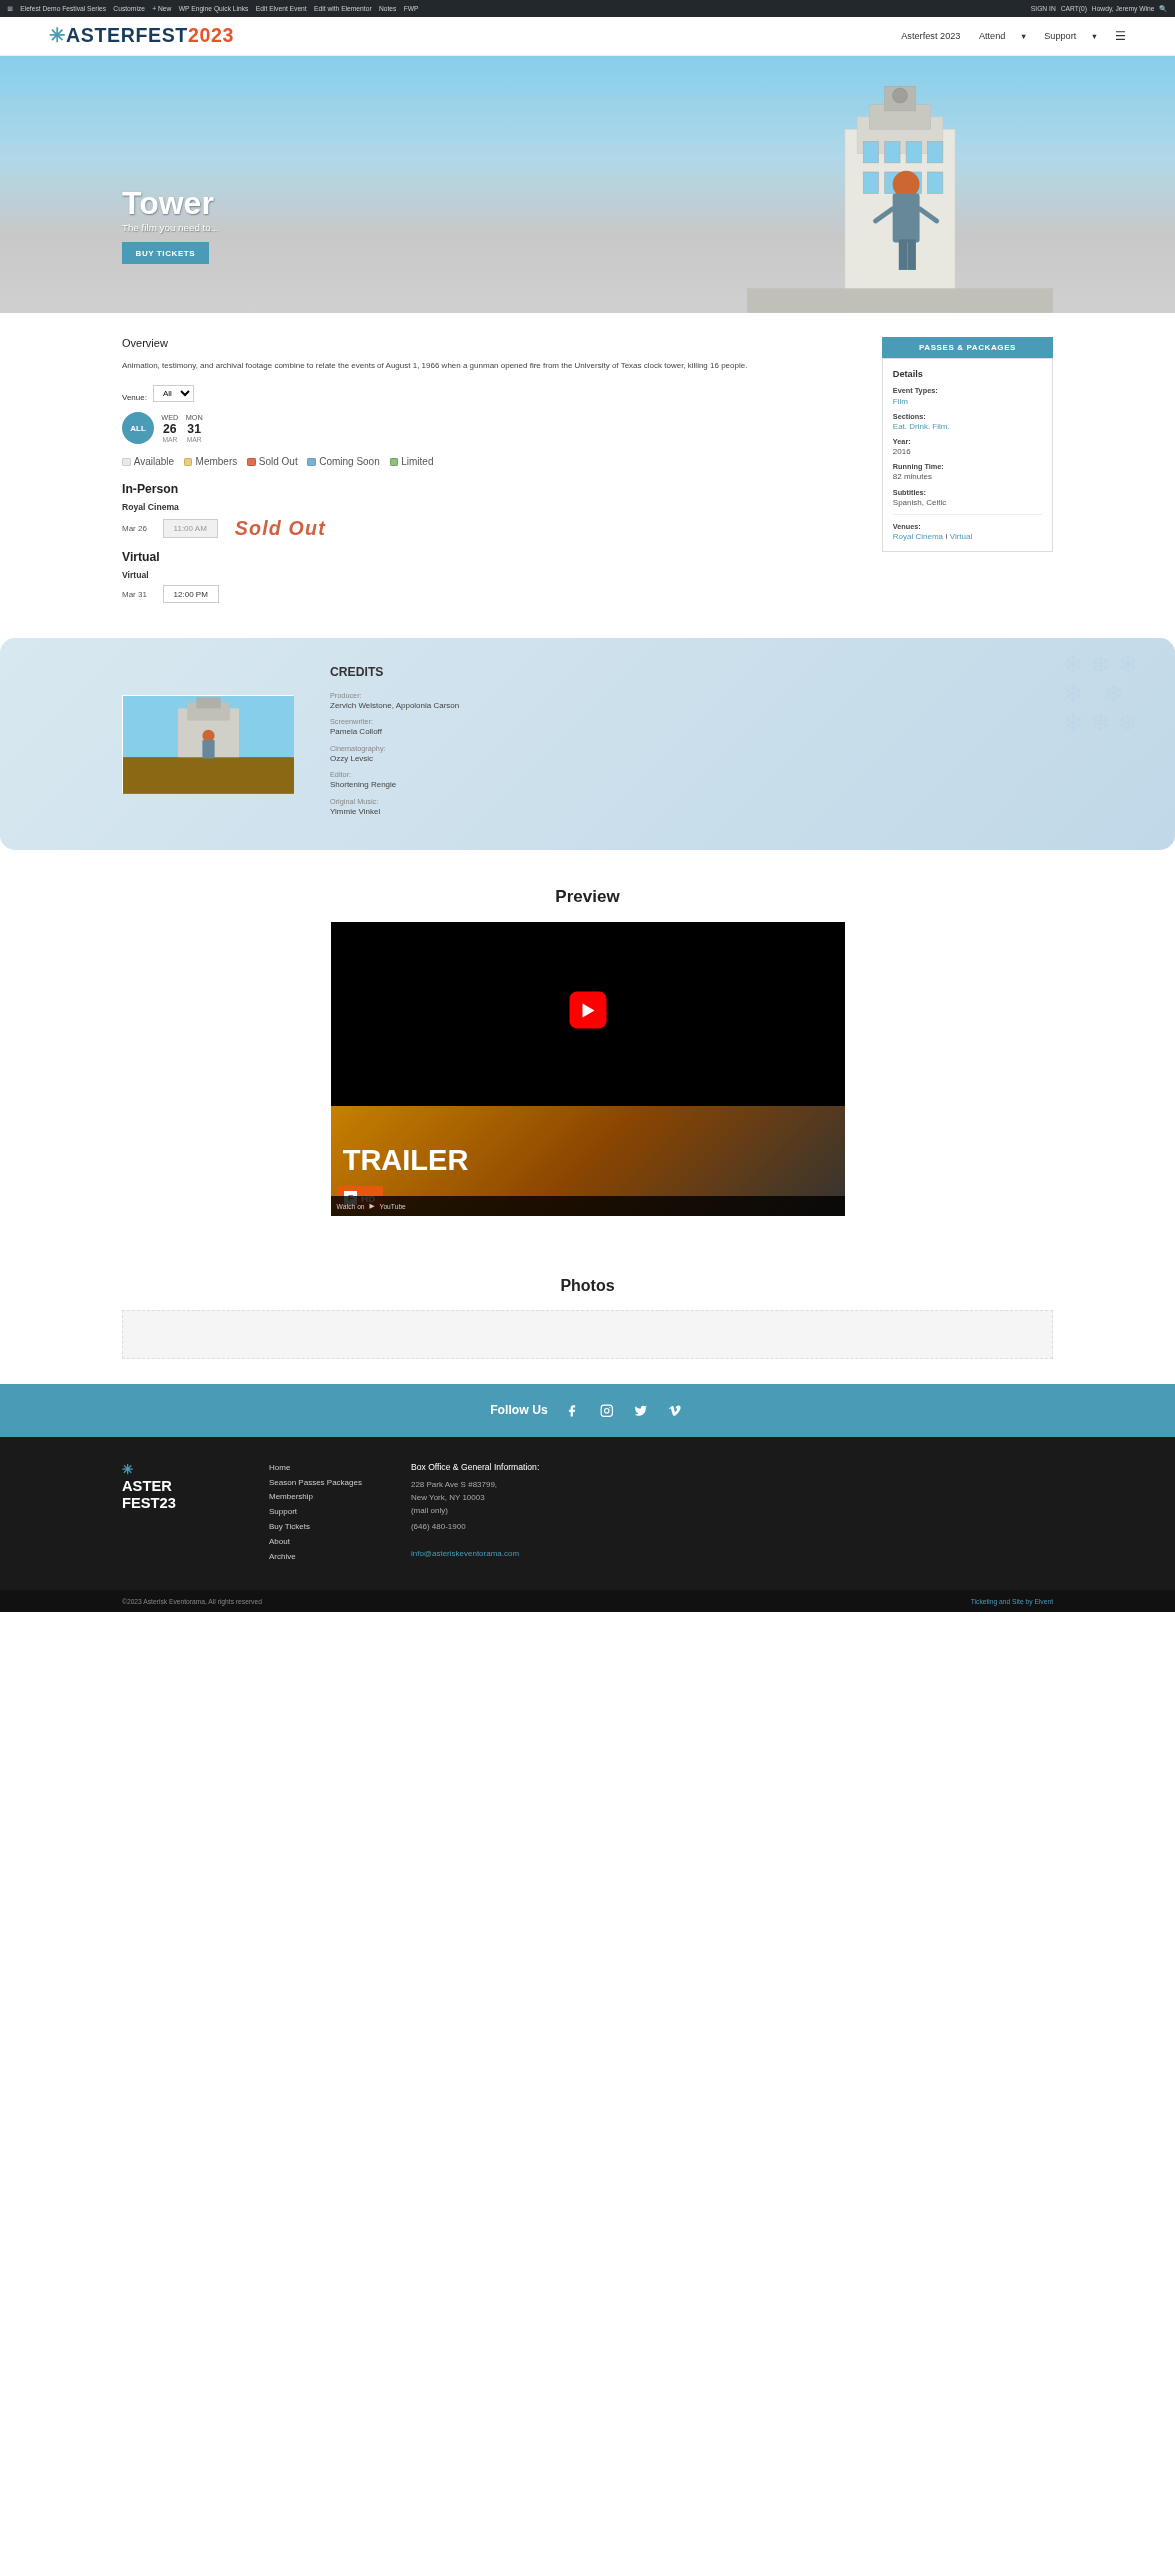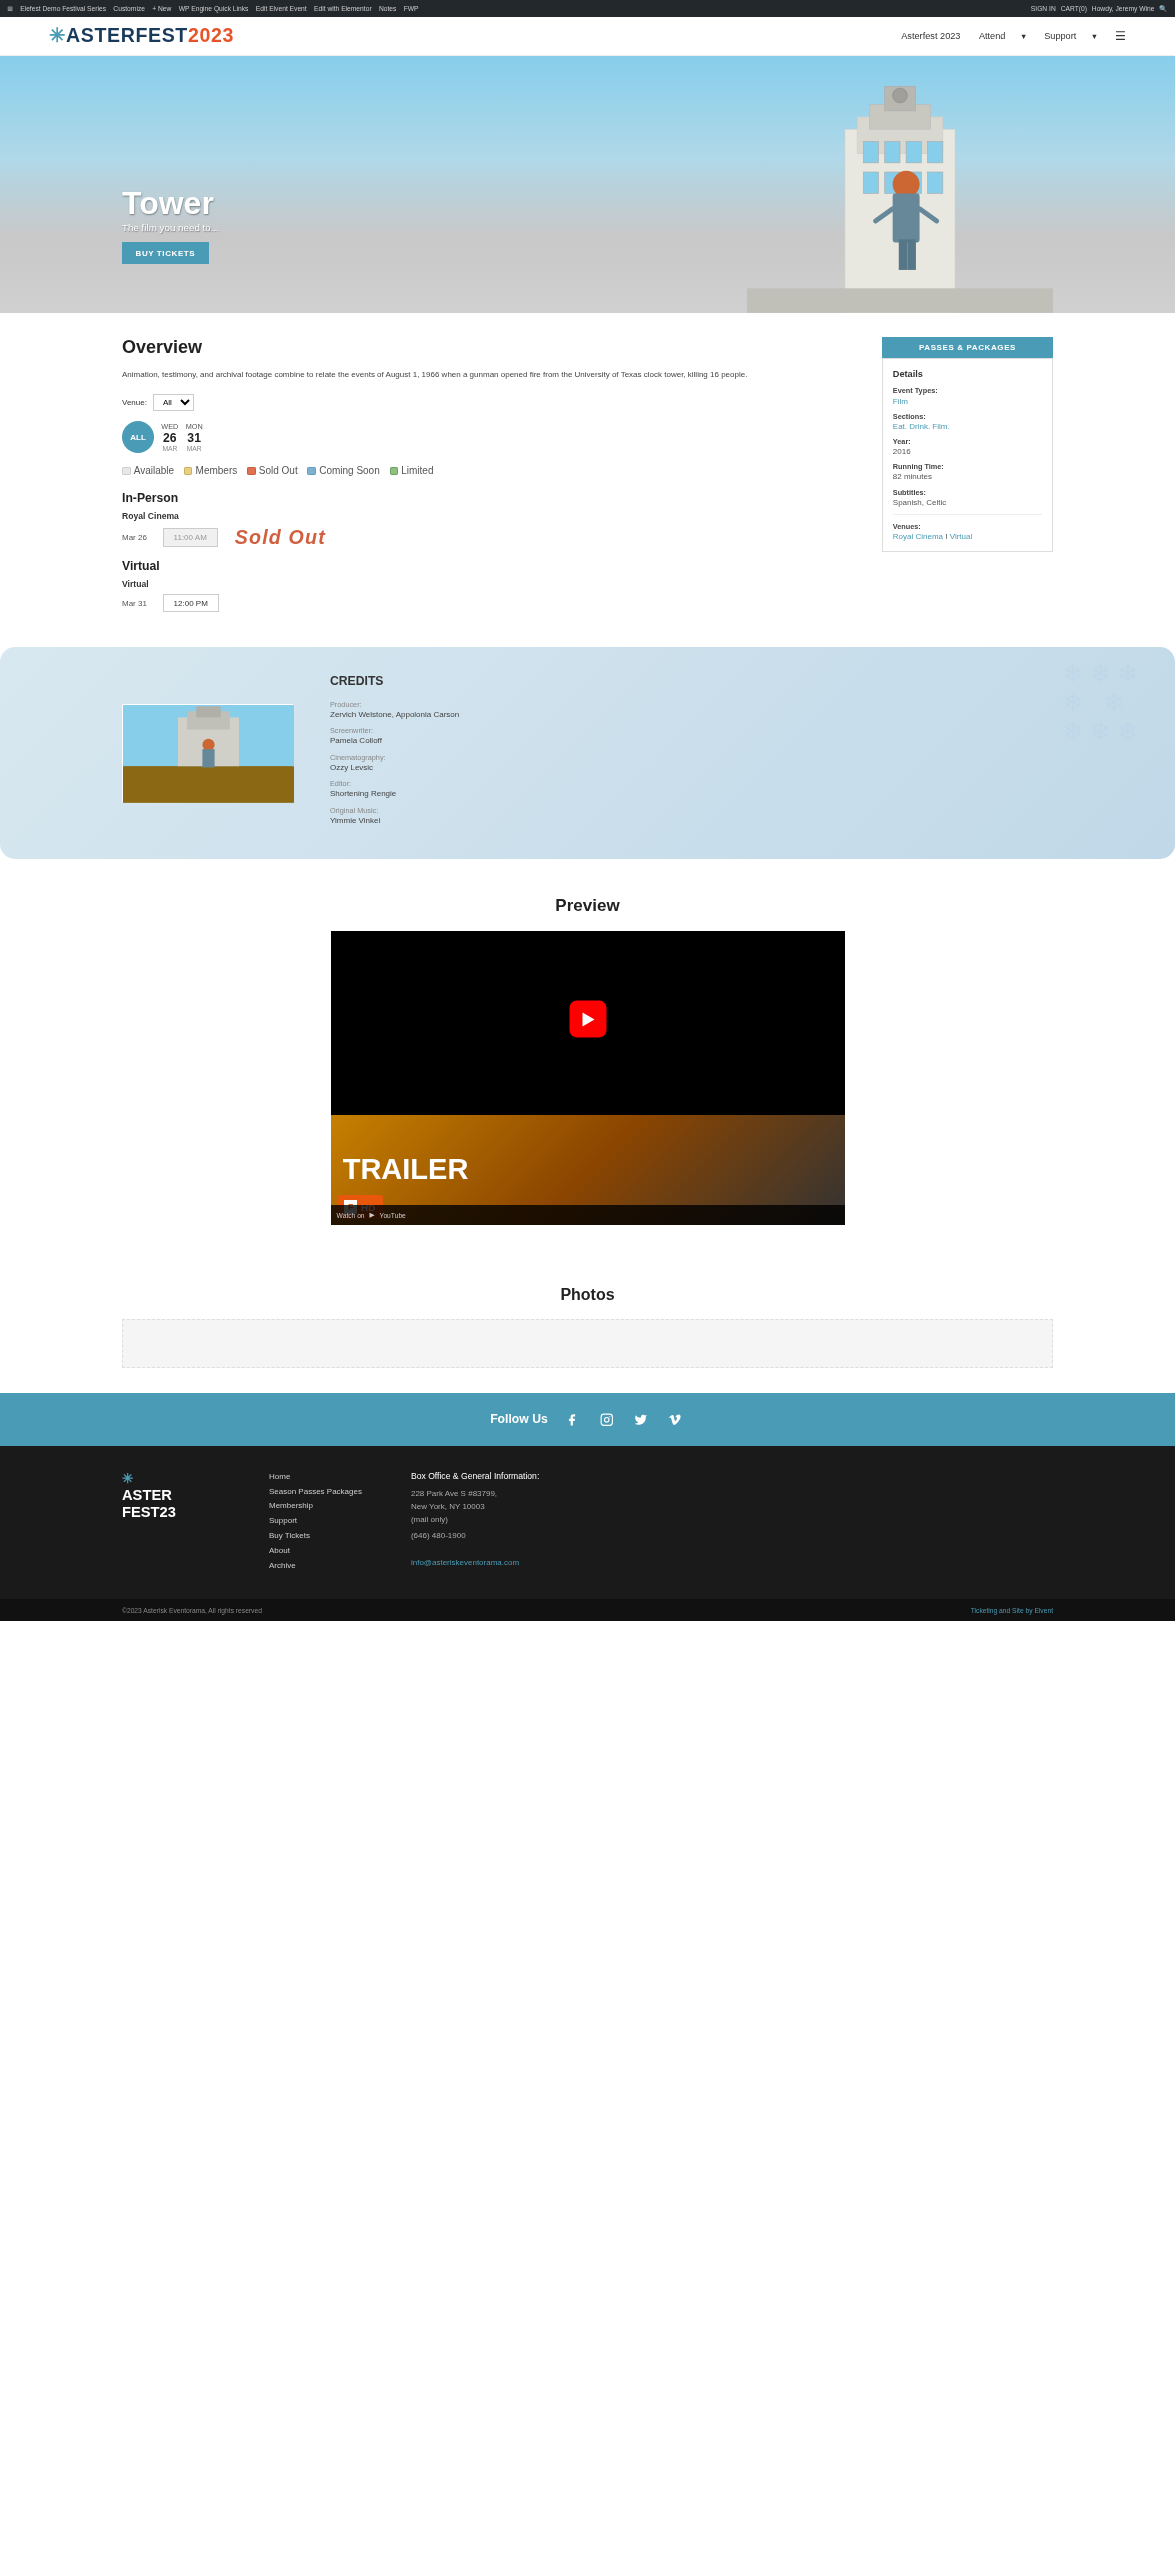--- a/index.html
+++ b/index.html
@@ -94,34 +94,34 @@
       display: flex;
       gap: 24.5px;
       padding: 24.5px 122px;
       max-width: 1175px;
     }
     #content-left { flex: 1; }
     #content-right { width: 171px; flex-shrink: 0; }
 
     
     .section-title {
-      font-size: 18px;
-      font-weight: bold;
+      font-size: 11px;
+      font-weight: normal;
       margin-bottom: 9.8px;
       color: #222;
     }
     .overview-text {
       font-size: 8px;
       line-height: 1.7;
       color: #444;
       margin-bottom: 12.2px;
     }
 
     
-    .venue-row { display: flex; align-items: center; gap: 6.1px; margin-bottom: 9.8px; }
+    .venue-row { display: flex; align-items: flex-end; gap: 6.1px; margin-bottom: 9.8px; }
     .venue-label { font-size: 8px; }
     .venue-select {
       padding: 2.4px 4.9px;
       border: 0.6px solid #ccc;
       font-size: 8px;
       background: #fff;
     }
 
     
     .date-row {

